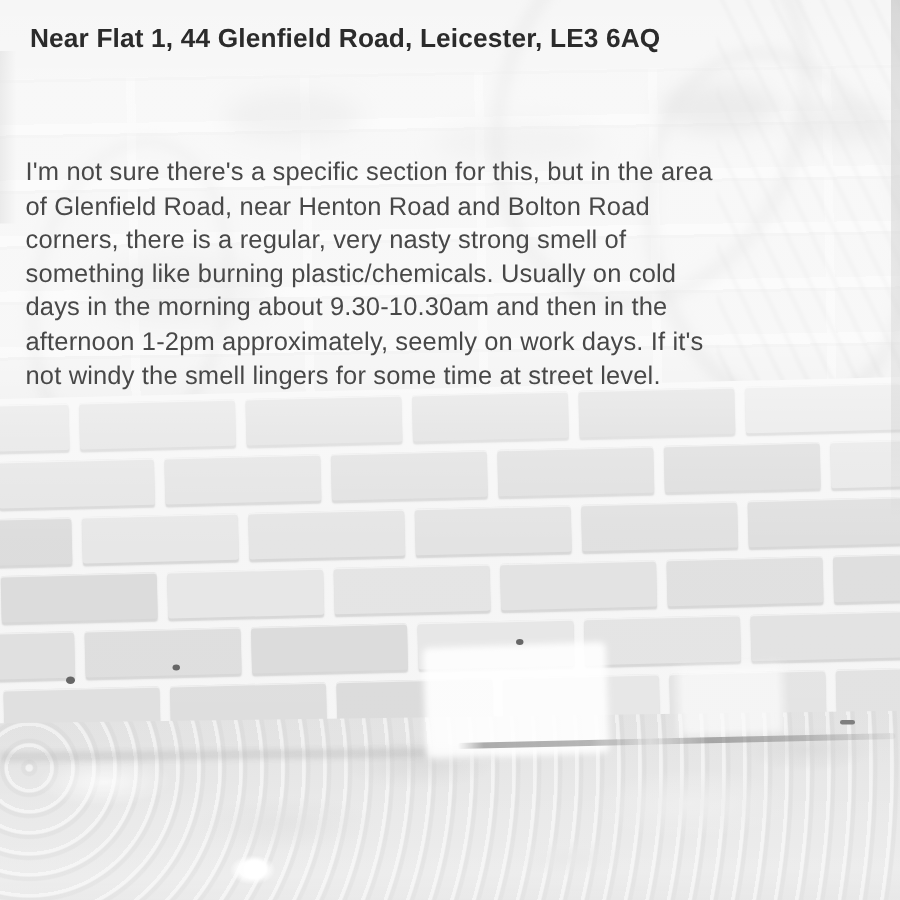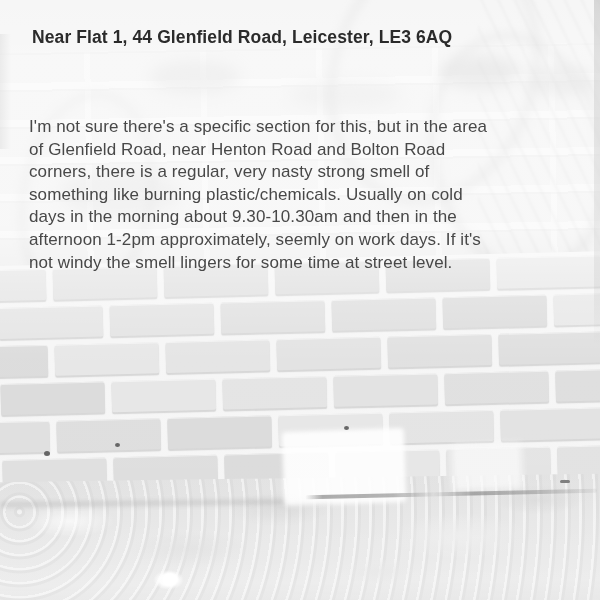--- a/index.html
+++ b/index.html
@@ -116,26 +116,26 @@
       rgba(255,255,255,.68) 10%,
       rgba(255,255,255,.66) 38%,
       rgba(255,255,255,.38) 48%,
       rgba(255,255,255,.16) 60%,
       rgba(255,255,255,.14) 82%,
       rgba(255,255,255,.30) 100%);
   }
 
   
   .report-title{
-    left:20px;top:13px;width:560px;margin:12px;
+    left:20px;top:13px;width:560px;margin:0;
     font-size:17.5px;font-weight:bold;line-height:24px;
     letter-spacing:.1px;color:#2b2b2b;
   }
   .report-body{
-    left:17px;top:104px;width:566px;margin:12px;
+    left:17px;top:104px;width:566px;margin:0;
     font-size:17px;line-height:22.6px;letter-spacing:.1px;
     color:#484848;white-space:pre-line;
   }
 </style>
 </head>
 <body>
 
 <div class="stage">
 
   <div class="bricks-faint"></div>

